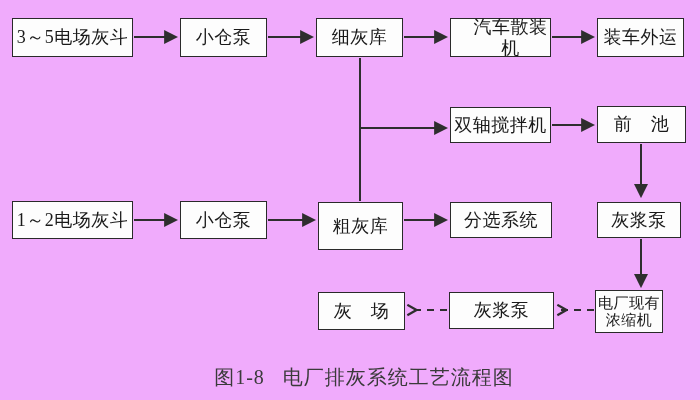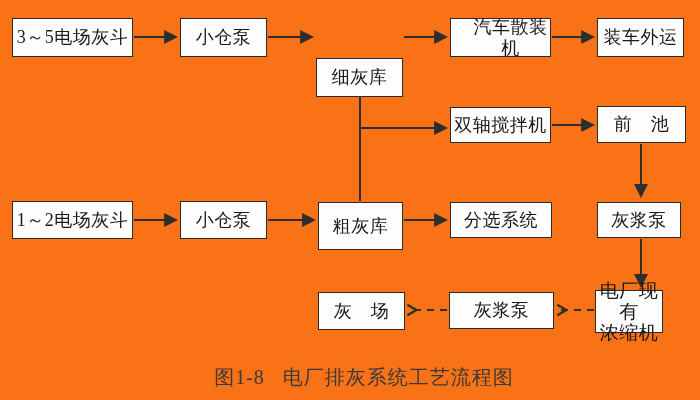--- a/index.html
+++ b/index.html
@@ -3,21 +3,21 @@
 <meta charset="utf-8">
 <style>
   html,body{margin:0;padding:0;}
   body{
     font-family:"Liberation Serif","DejaVu Serif",serif;
     background:#e9e9e9;
   }
   .stage{
     position:relative;
     width:700px;height:400px;
-    background:#f97316;
+    background:#f0abfc;
     overflow:hidden;
   }
   .connector-layer{
     position:absolute;left:0;top:0;width:700px;height:400px;
   }
   .node{
     position:absolute;
     box-sizing:border-box;
     border:1.5px solid #2a2a2a;
     background:#fdfdfd;
@@ -72,35 +72,35 @@
     <line x1="404" y1="220" x2="446" y2="220" stroke="#2e2e2e" stroke-width="2" marker-end="url(#arrow)"></line>
 
     <line x1="641" y1="239" x2="641" y2="286" stroke="#2e2e2e" stroke-width="2" marker-end="url(#arrow)"></line>
 
     <line x1="594" y1="310" x2="558" y2="310" stroke="#2e2e2e" stroke-width="2" stroke-dasharray="7,6" marker-end="url(#openarrow)"></line>
     <line x1="447" y1="310" x2="408" y2="310" stroke="#2e2e2e" stroke-width="2" stroke-dasharray="7,6" marker-end="url(#openarrow)"></line>
   </svg>
 
   <div class="node" style="left:12px;top:18px;width:121px;height:39px;">3～5电场灰斗</div>
   <div class="node" style="left:180px;top:18px;width:87px;height:39px;">小仓泵</div>
-  <div class="node" style="left:316px;top:18px;width:87px;height:39px;margin-top:40px;">细灰库</div>
+  <div class="node" style="left:316px;top:18px;width:87px;height:39px;">细灰库</div>
   <div class="node" style="left:450px;top:18px;width:101px;height:39px;padding-left:20px;">汽车散装机</div>
   <div class="node" style="left:597px;top:18px;width:87px;height:39px;">装车外运</div>
 
   <div class="node" style="left:450px;top:107px;width:101px;height:36px;">双轴搅拌机</div>
   <div class="node" style="left:597px;top:106px;width:89px;height:37px;">前　池</div>
 
   <div class="node" style="left:12px;top:201px;width:121px;height:38px;">1～2电场灰斗</div>
   <div class="node" style="left:180px;top:201px;width:87px;height:38px;">小仓泵</div>
   <div class="node" style="left:318px;top:202px;width:85px;height:48px;">粗灰库</div>
   <div class="node" style="left:450px;top:202px;width:102px;height:36px;">分选系统</div>
   <div class="node" style="left:597px;top:202px;width:84px;height:36px;">灰浆泵</div>
 
   <div class="node" style="left:318px;top:292px;width:87px;height:38px;">灰　场</div>
   <div class="node" style="left:449px;top:292px;width:105px;height:37px;">灰浆泵</div>
-  <div class="node" style="left:595px;top:290px;width:68px;height:43px;font-size:19px;">电厂现有
+  <div class="node" style="left:595px;top:290px;width:68px;height:43px;font-size:15px;">电厂现有
 浓缩机</div>
 
   <div class="caption">
     <span class="cap-num">图1-8</span><span>电厂排灰系统工艺流程图</span>
   </div>
 
 </div>
 
 </body></html>

